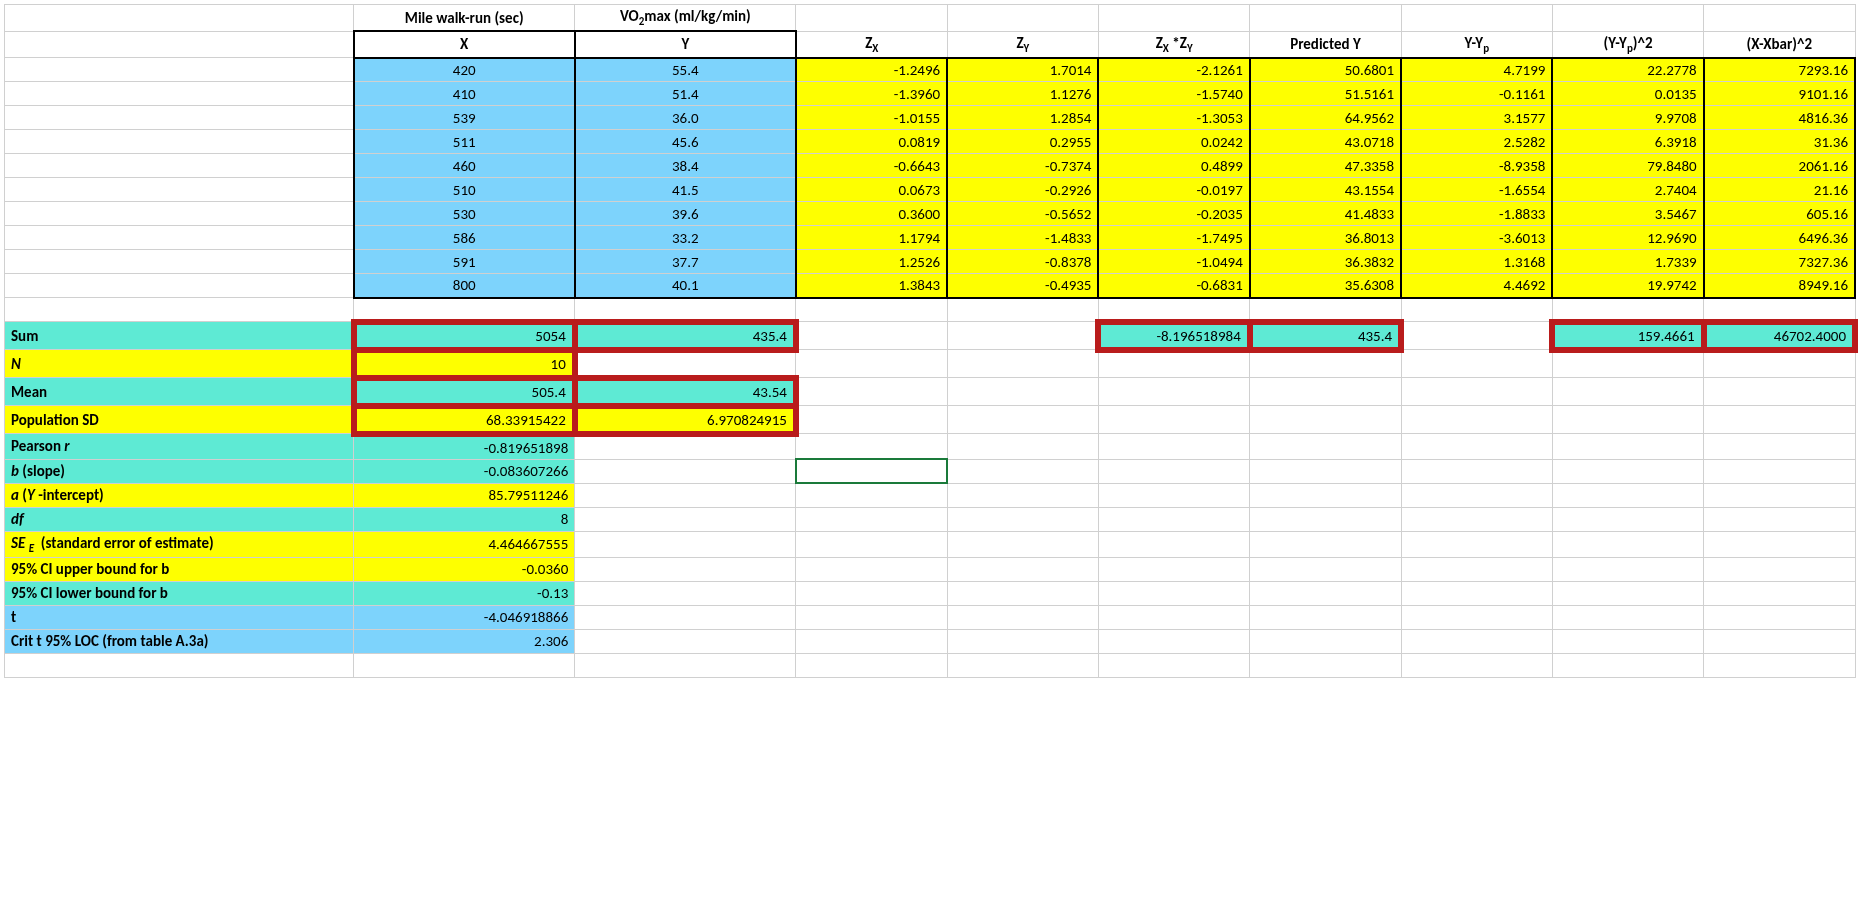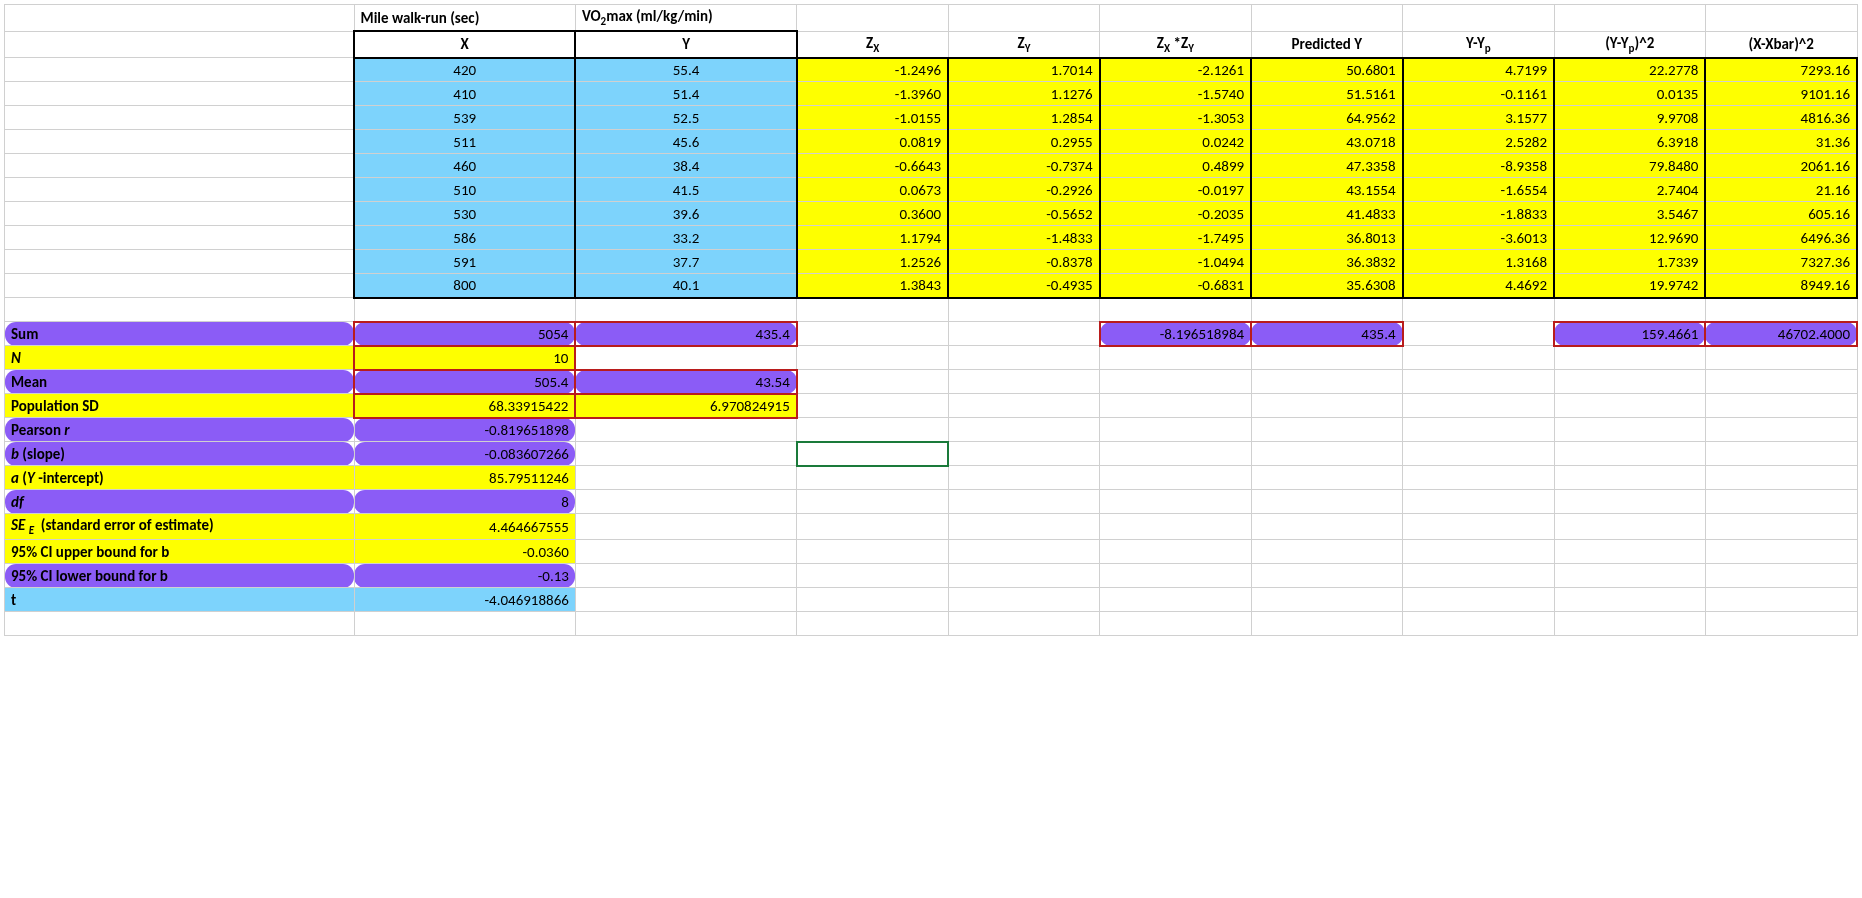--- a/index.html
+++ b/index.html
@@ -21,32 +21,32 @@
     height: 24px;
     box-sizing: border-box;
     white-space: nowrap;
     overflow: hidden;
   }
   .col-label { width: 300px; }
   .col-x     { width: 190px; }
   .col-y     { width: 190px; }
   .col-std   { width: 130px; }
 
-  .hdr     { font-weight: bold; background:#fff; }
+  .hdr     { font-weight: bold; text-align: center; background:#fff; }
   .hdr-sub { font-weight: bold; text-align: center; background:#fff; }
   .lab     { font-weight: bold; text-align: left; padding-left:6px; }
 
   .green  { background:#7dd3fc; }
   .yellow { background:#feff00; }
-  .orange { background:#8b5cf6;border-radius:11px; }
+  .orange { background:#5eead4; }
 
   .num-r { text-align:right; }
   .num-c { text-align:center; }
 
-  .thick  { border:2px solid #b91c1c;padding-left:34px; }
+  .thick  { border:6px solid #b91c1c;padding-left:34px; }
   .thickT { border-top:2px solid #000; }
   .thickB { border-bottom:2px solid #000; }
   .thickL { border-left:2px solid #000; }
   .thickR { border-right:2px solid #000; }
 
   sub { font-size: 11px; }
 
   .sel {
     border:2px solid #1a7a3a;
     box-shadow: inset 0 0 0 1px rgba(0,0,0,0);
@@ -113,21 +113,21 @@
         <td class="yellow num-r thickR">1.1276</td>
         <td class="yellow num-r thickR">-1.5740</td>
         <td class="yellow num-r thickR">51.5161</td>
         <td class="yellow num-r thickR">-0.1161</td>
         <td class="yellow num-r thickR">0.0135</td>
         <td class="yellow num-r thickR">9101.16</td>
       </tr>
       <tr>
         <td></td>
         <td class="green num-c thickL thickR">539</td>
-        <td class="green num-c thickR">52.5</td>
+        <td class="green num-c thickR">36.0</td>
         <td class="yellow num-r thickR">-1.0155</td>
         <td class="yellow num-r thickR">1.2854</td>
         <td class="yellow num-r thickR">-1.3053</td>
         <td class="yellow num-r thickR">64.9562</td>
         <td class="yellow num-r thickR">3.1577</td>
         <td class="yellow num-r thickR">9.9708</td>
         <td class="yellow num-r thickR">4816.36</td>
       </tr>
       <tr>
         <td></td>
@@ -363,20 +363,32 @@
         <td></td>
         <td></td>
         <td></td>
         <td></td>
         <td></td>
         <td></td>
         <td></td>
         <td></td>
       </tr>
       <tr>
+        <td class="green lab">Crit t 95% LOC (from table A.3a)</td>
+        <td class="green num-r">2.306</td>
+        <td></td>
+        <td></td>
+        <td></td>
+        <td></td>
+        <td></td>
+        <td></td>
+        <td></td>
+        <td></td>
+      </tr>
+      <tr>
         <td></td>
         <td></td>
         <td></td>
         <td></td>
         <td></td>
         <td></td>
         <td></td>
         <td></td>
         <td></td>
         <td></td>

